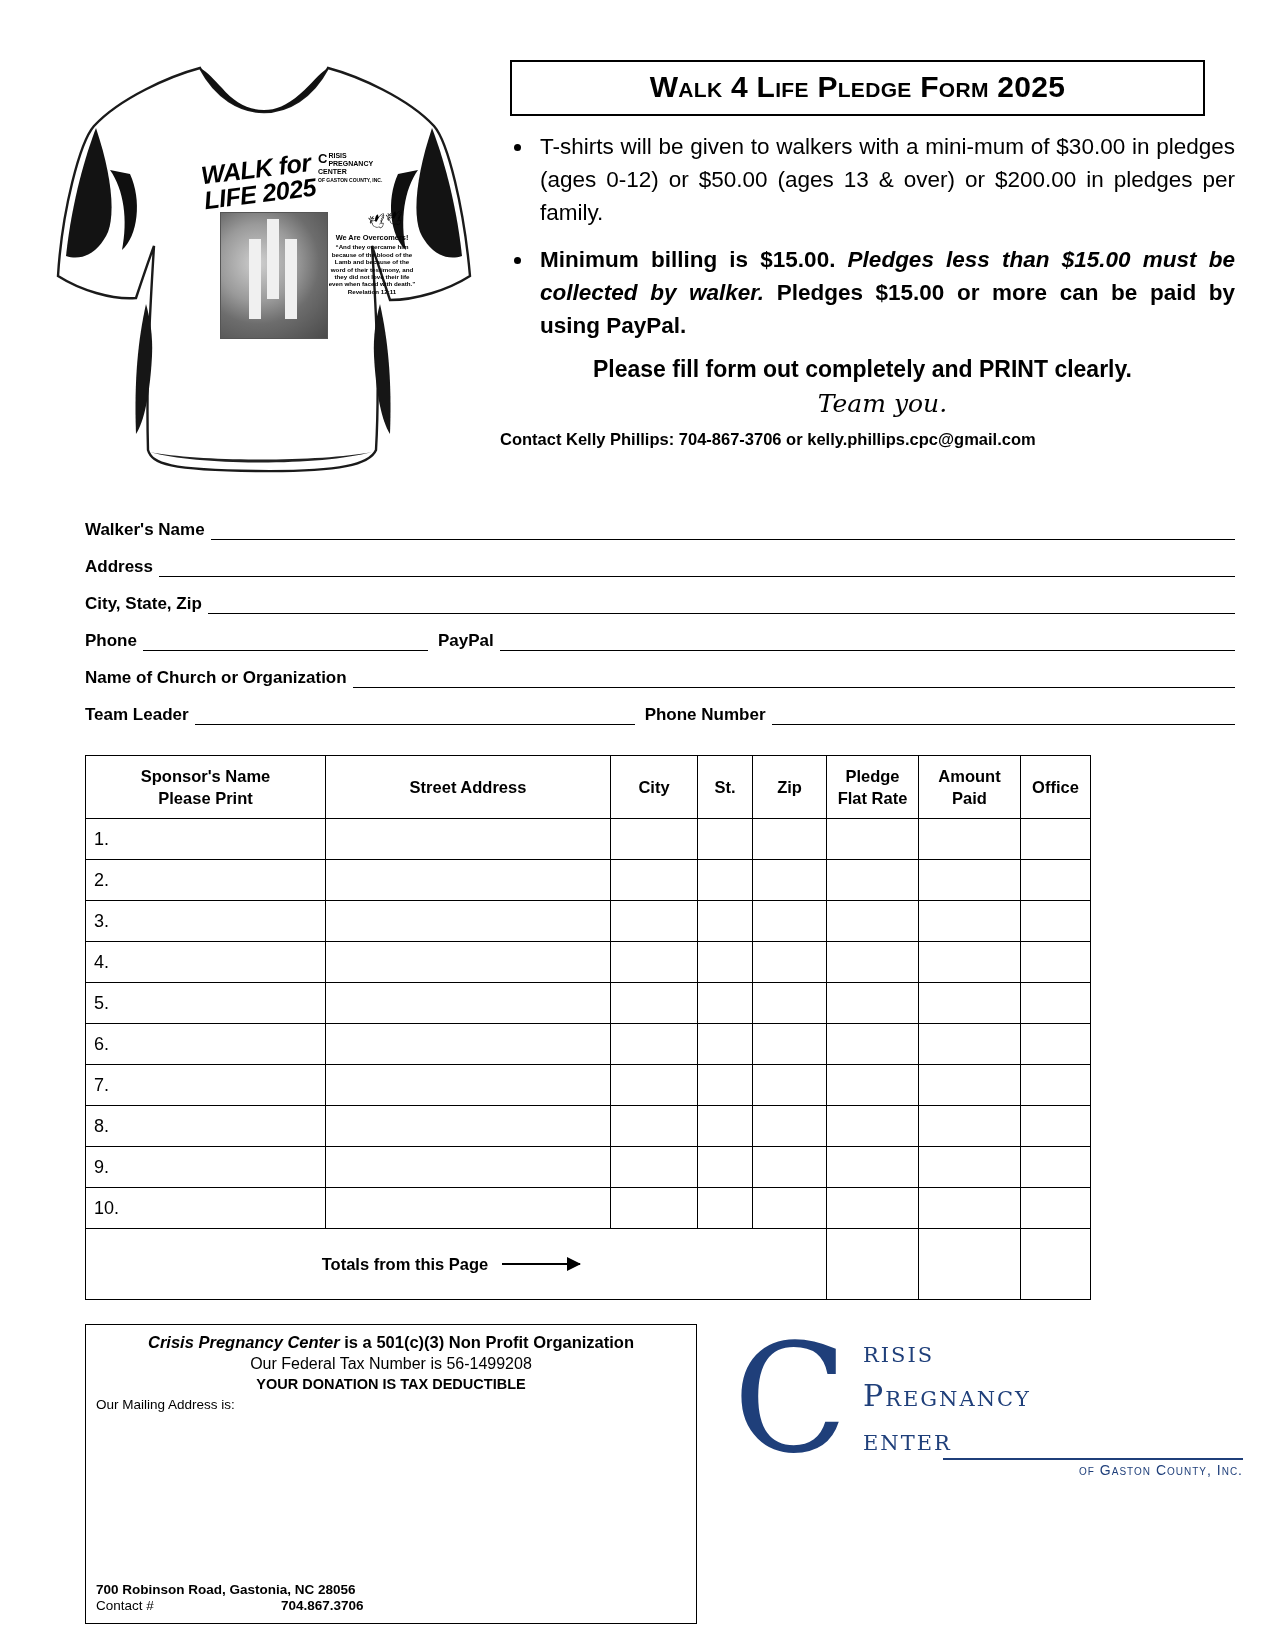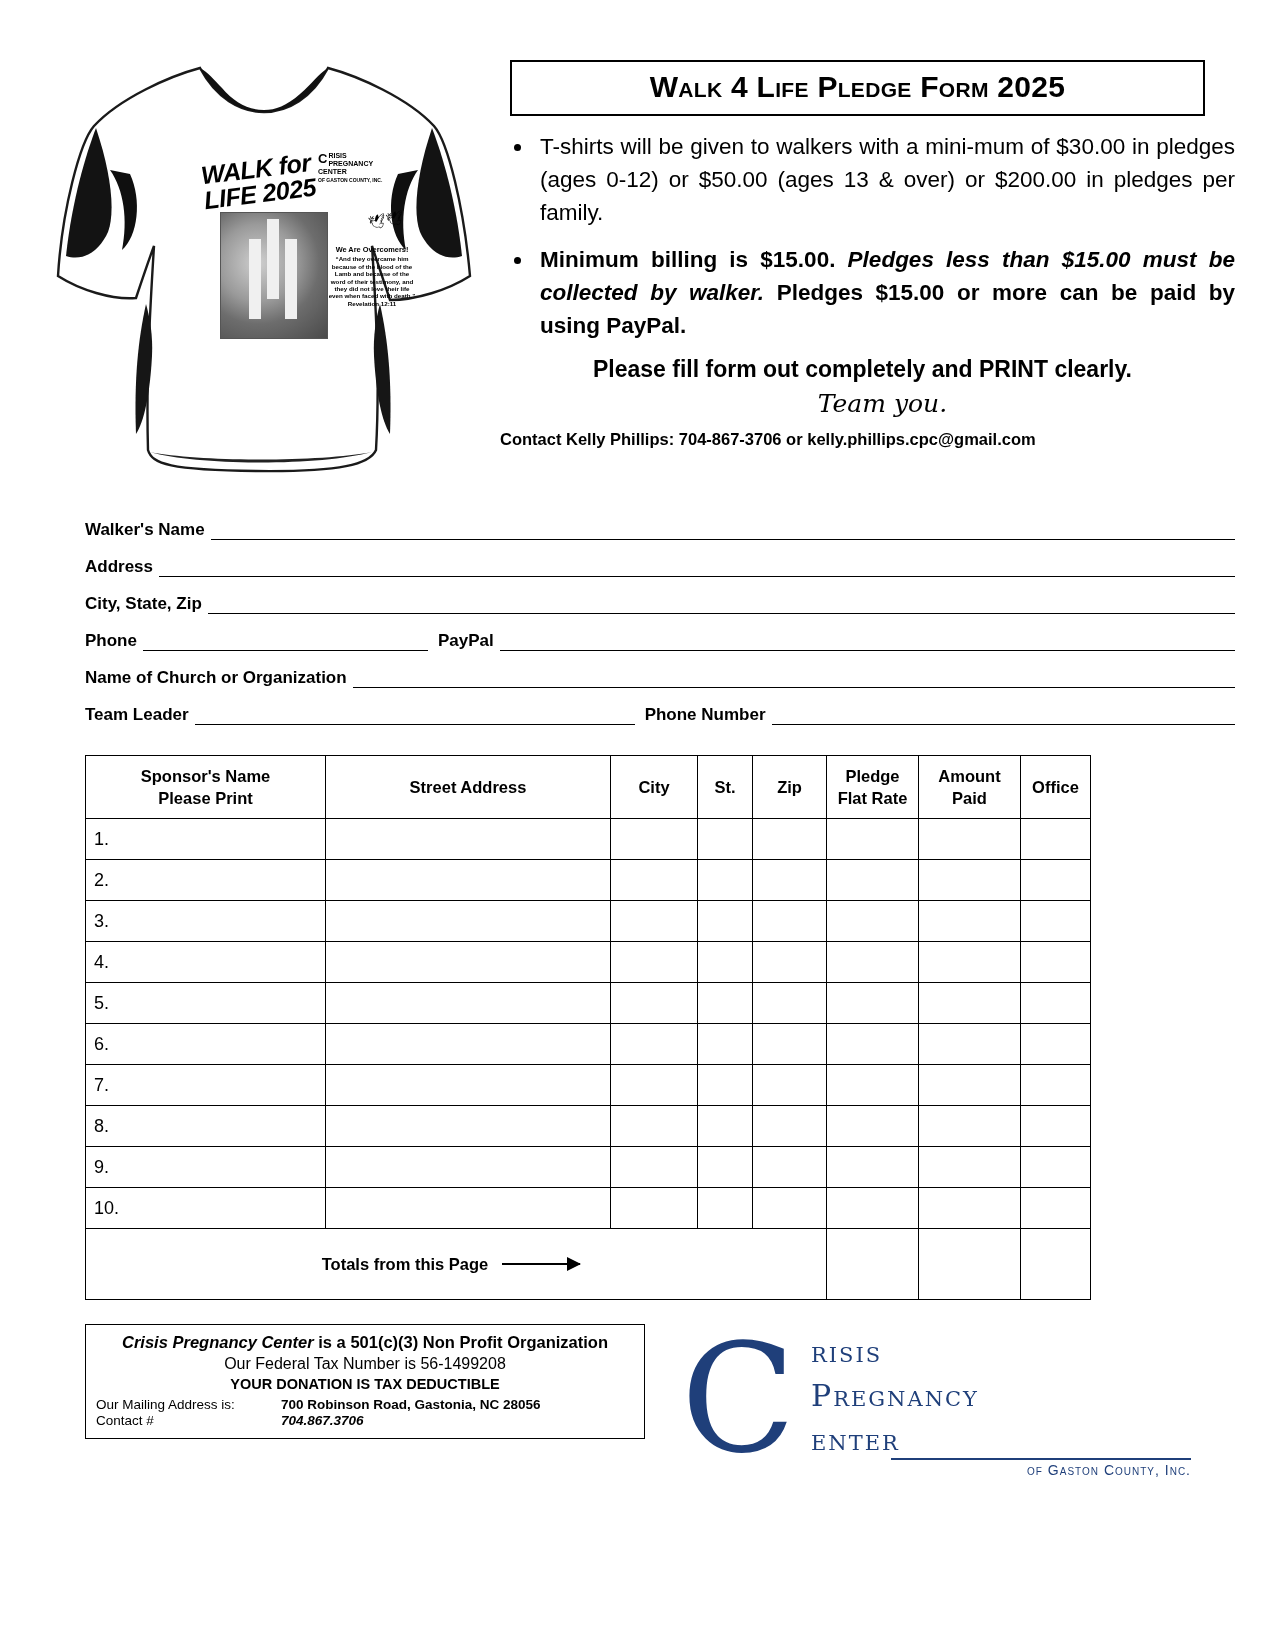--- a/index.html
+++ b/index.html
@@ -95,21 +95,21 @@
     left: 46px;
     top: 6px;
     width: 12px;
     height: 80px;
     background: #f0f0f0;
     box-shadow: -18px 20px 0 0 #f0f0f0, 18px 20px 0 0 #f0f0f0;
   }
   .verse {
     position: absolute;
     left: 128px;
-    top: 96px;
+    top: 84px;
     width: 88px;
     font-size: 6.2px;
     line-height: 7.4px;
     text-align: center;
     font-weight: bold;
   }
   .verse .ovc {
     font-size: 7.4px;
     margin-bottom: 2px;
   }
@@ -270,21 +270,21 @@
 
   
   .footer {
     display: flex;
     flex-direction: row;
     margin: 24px 40px 0 85px;
     align-items: flex-start;
   }
   .np-box {
     border: 1.5px solid #000;
-    width: 560px;
+    width: 612px;
     padding: 8px 10px 10px 10px;
     box-sizing: border-box;
   }
   .np-line1 {
     text-align: center;
     font-size: 16.5px;
     font-weight: bold;
   }
   .np-line1 .ital {
     font-style: italic;
@@ -297,30 +297,31 @@
   .np-line3 {
     text-align: center;
     font-size: 14.5px;
     font-weight: bold;
     margin-top: 3px;
   }
   .np-addr {
     display: flex;
     font-size: 13.5px;
     margin-top: 5px;
+    flex-direction: column;
   }
   .np-addr .lbl { flex: 0 0 185px; }
   .np-addr .val { font-weight: bold; }
   .np-addr2 {
     display: flex;
     font-size: 13.5px;
     margin-top: 1px;
   }
   .np-addr2 .lbl { flex: 0 0 185px; }
-  .np-addr2 .val { font-weight: bold; font-style: italic; }
+  .np-addr2 .val { font-weight: bold; }
 
   .cpc-logo {
     flex: 1 1 auto;
     position: relative;
     height: 160px;
     margin-left: 36px;
     color: #1f3f7a;
   }
   .cpc-e {
     position: absolute;

